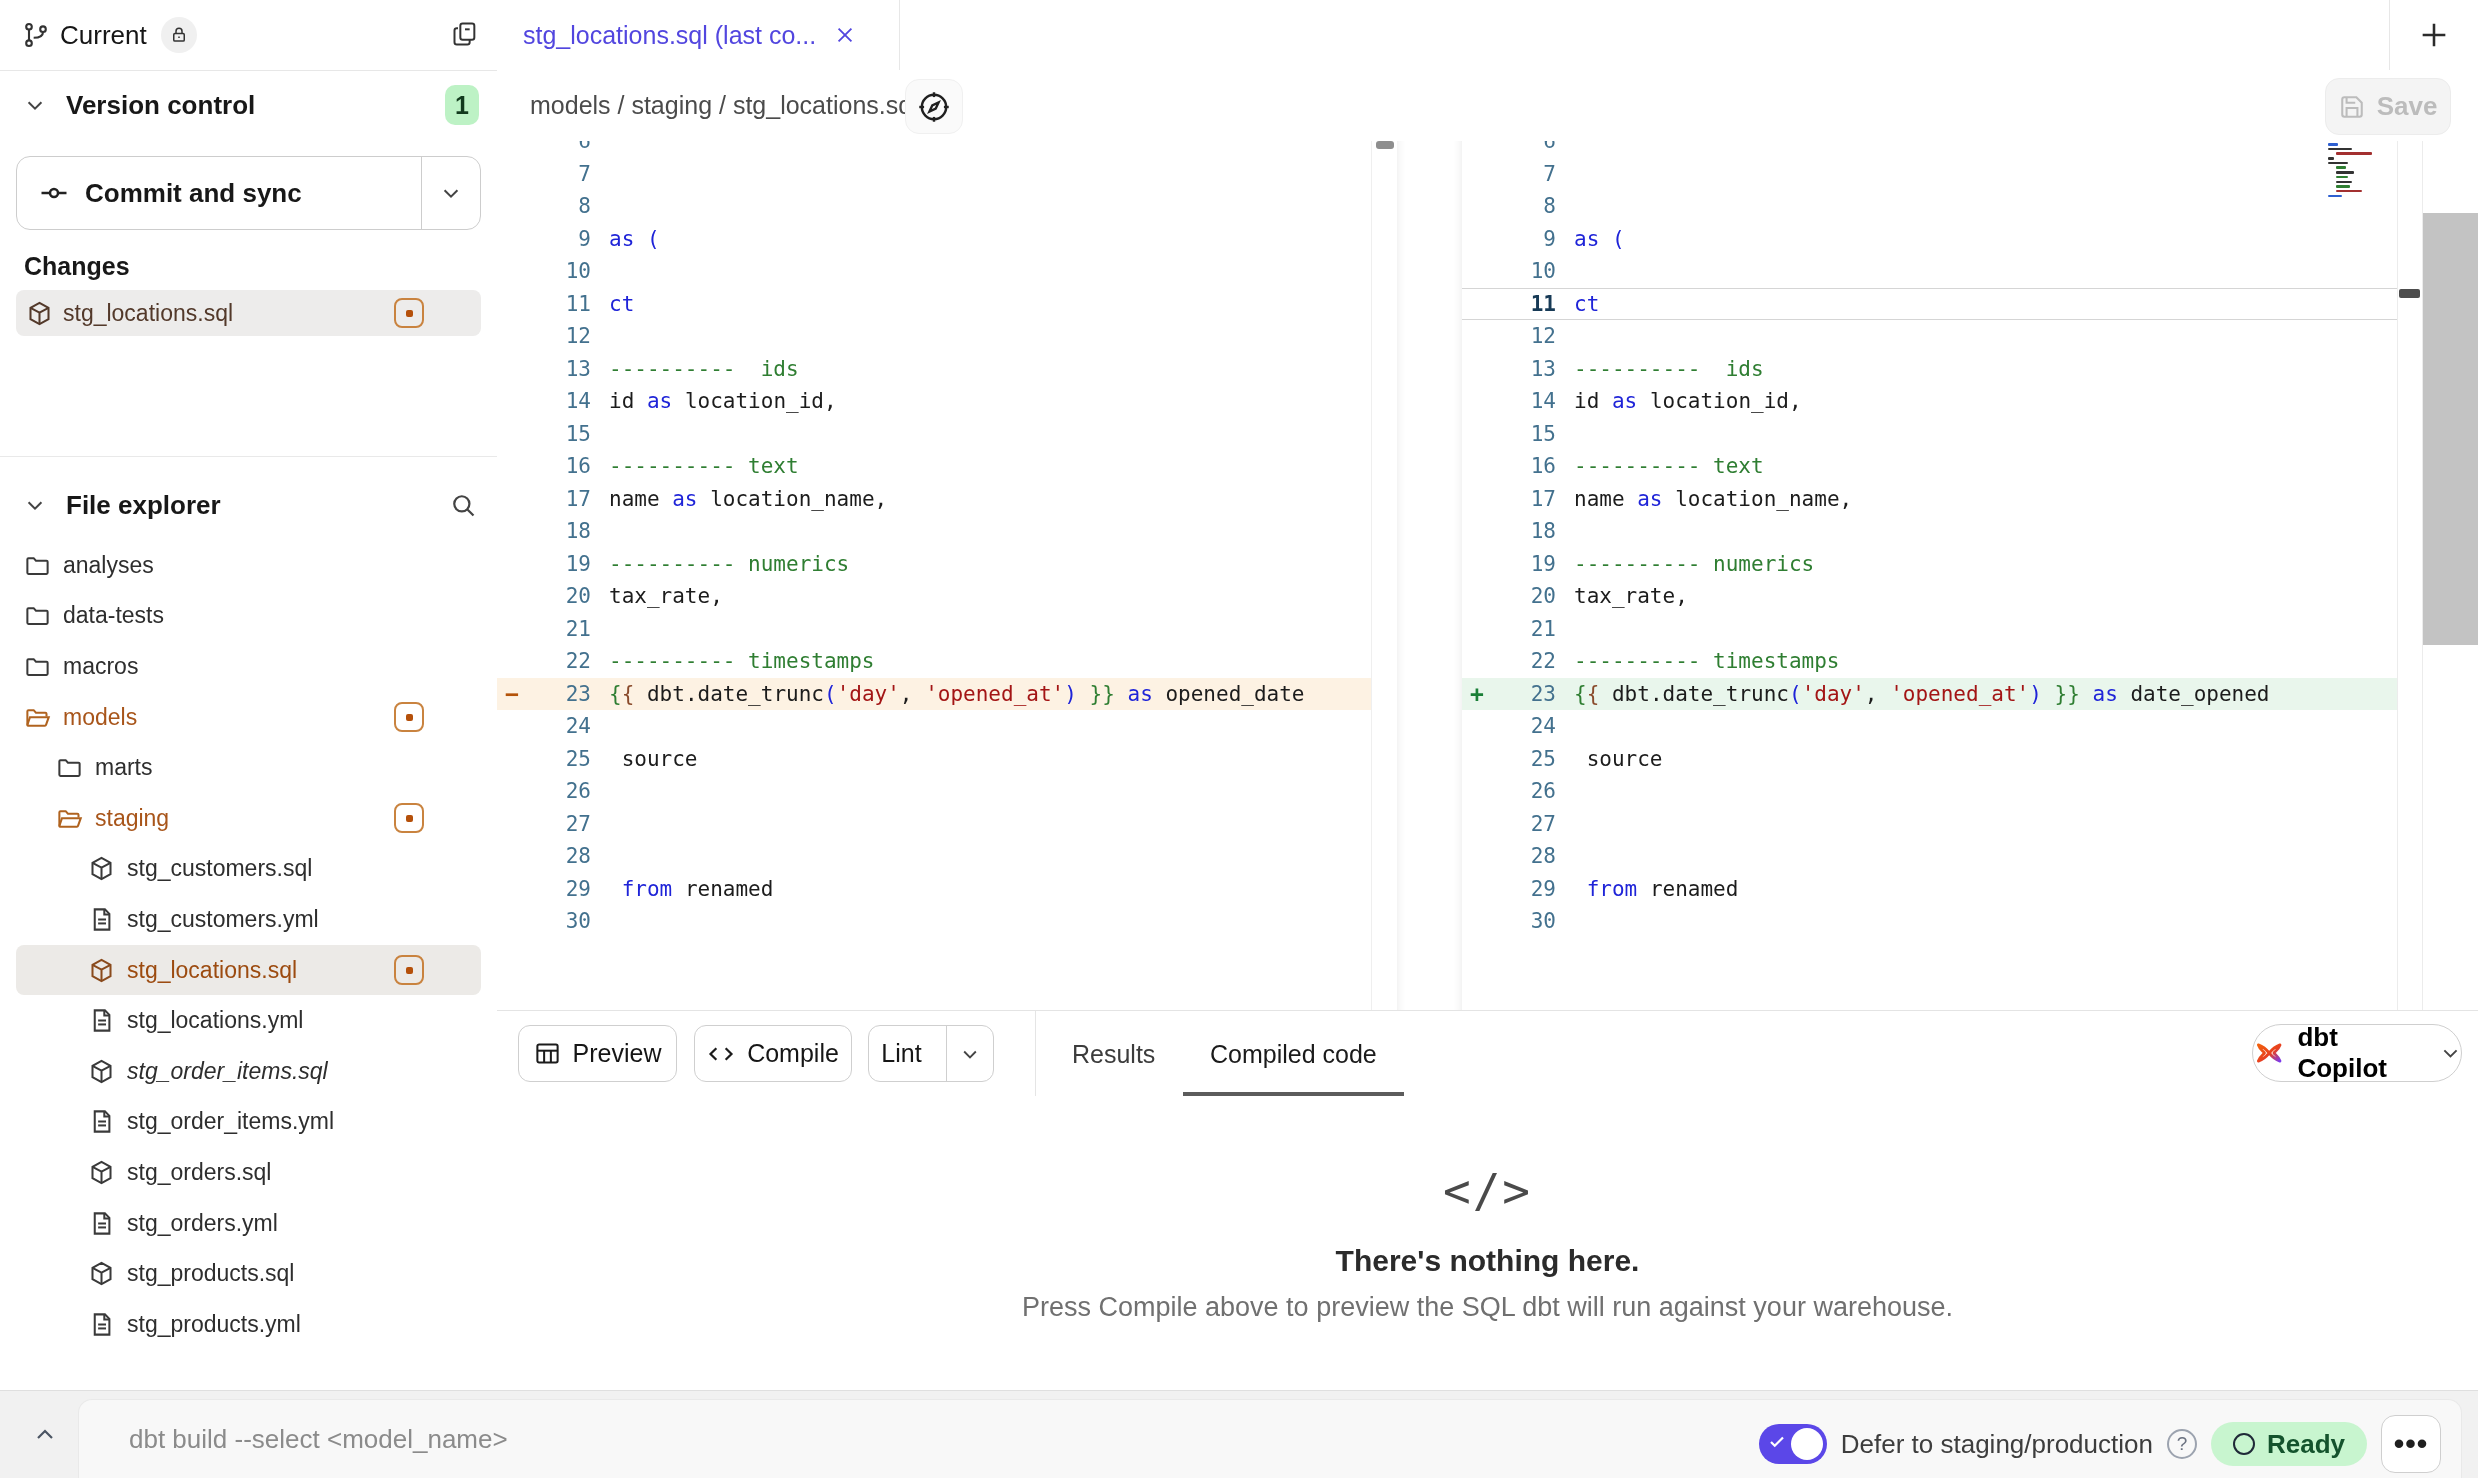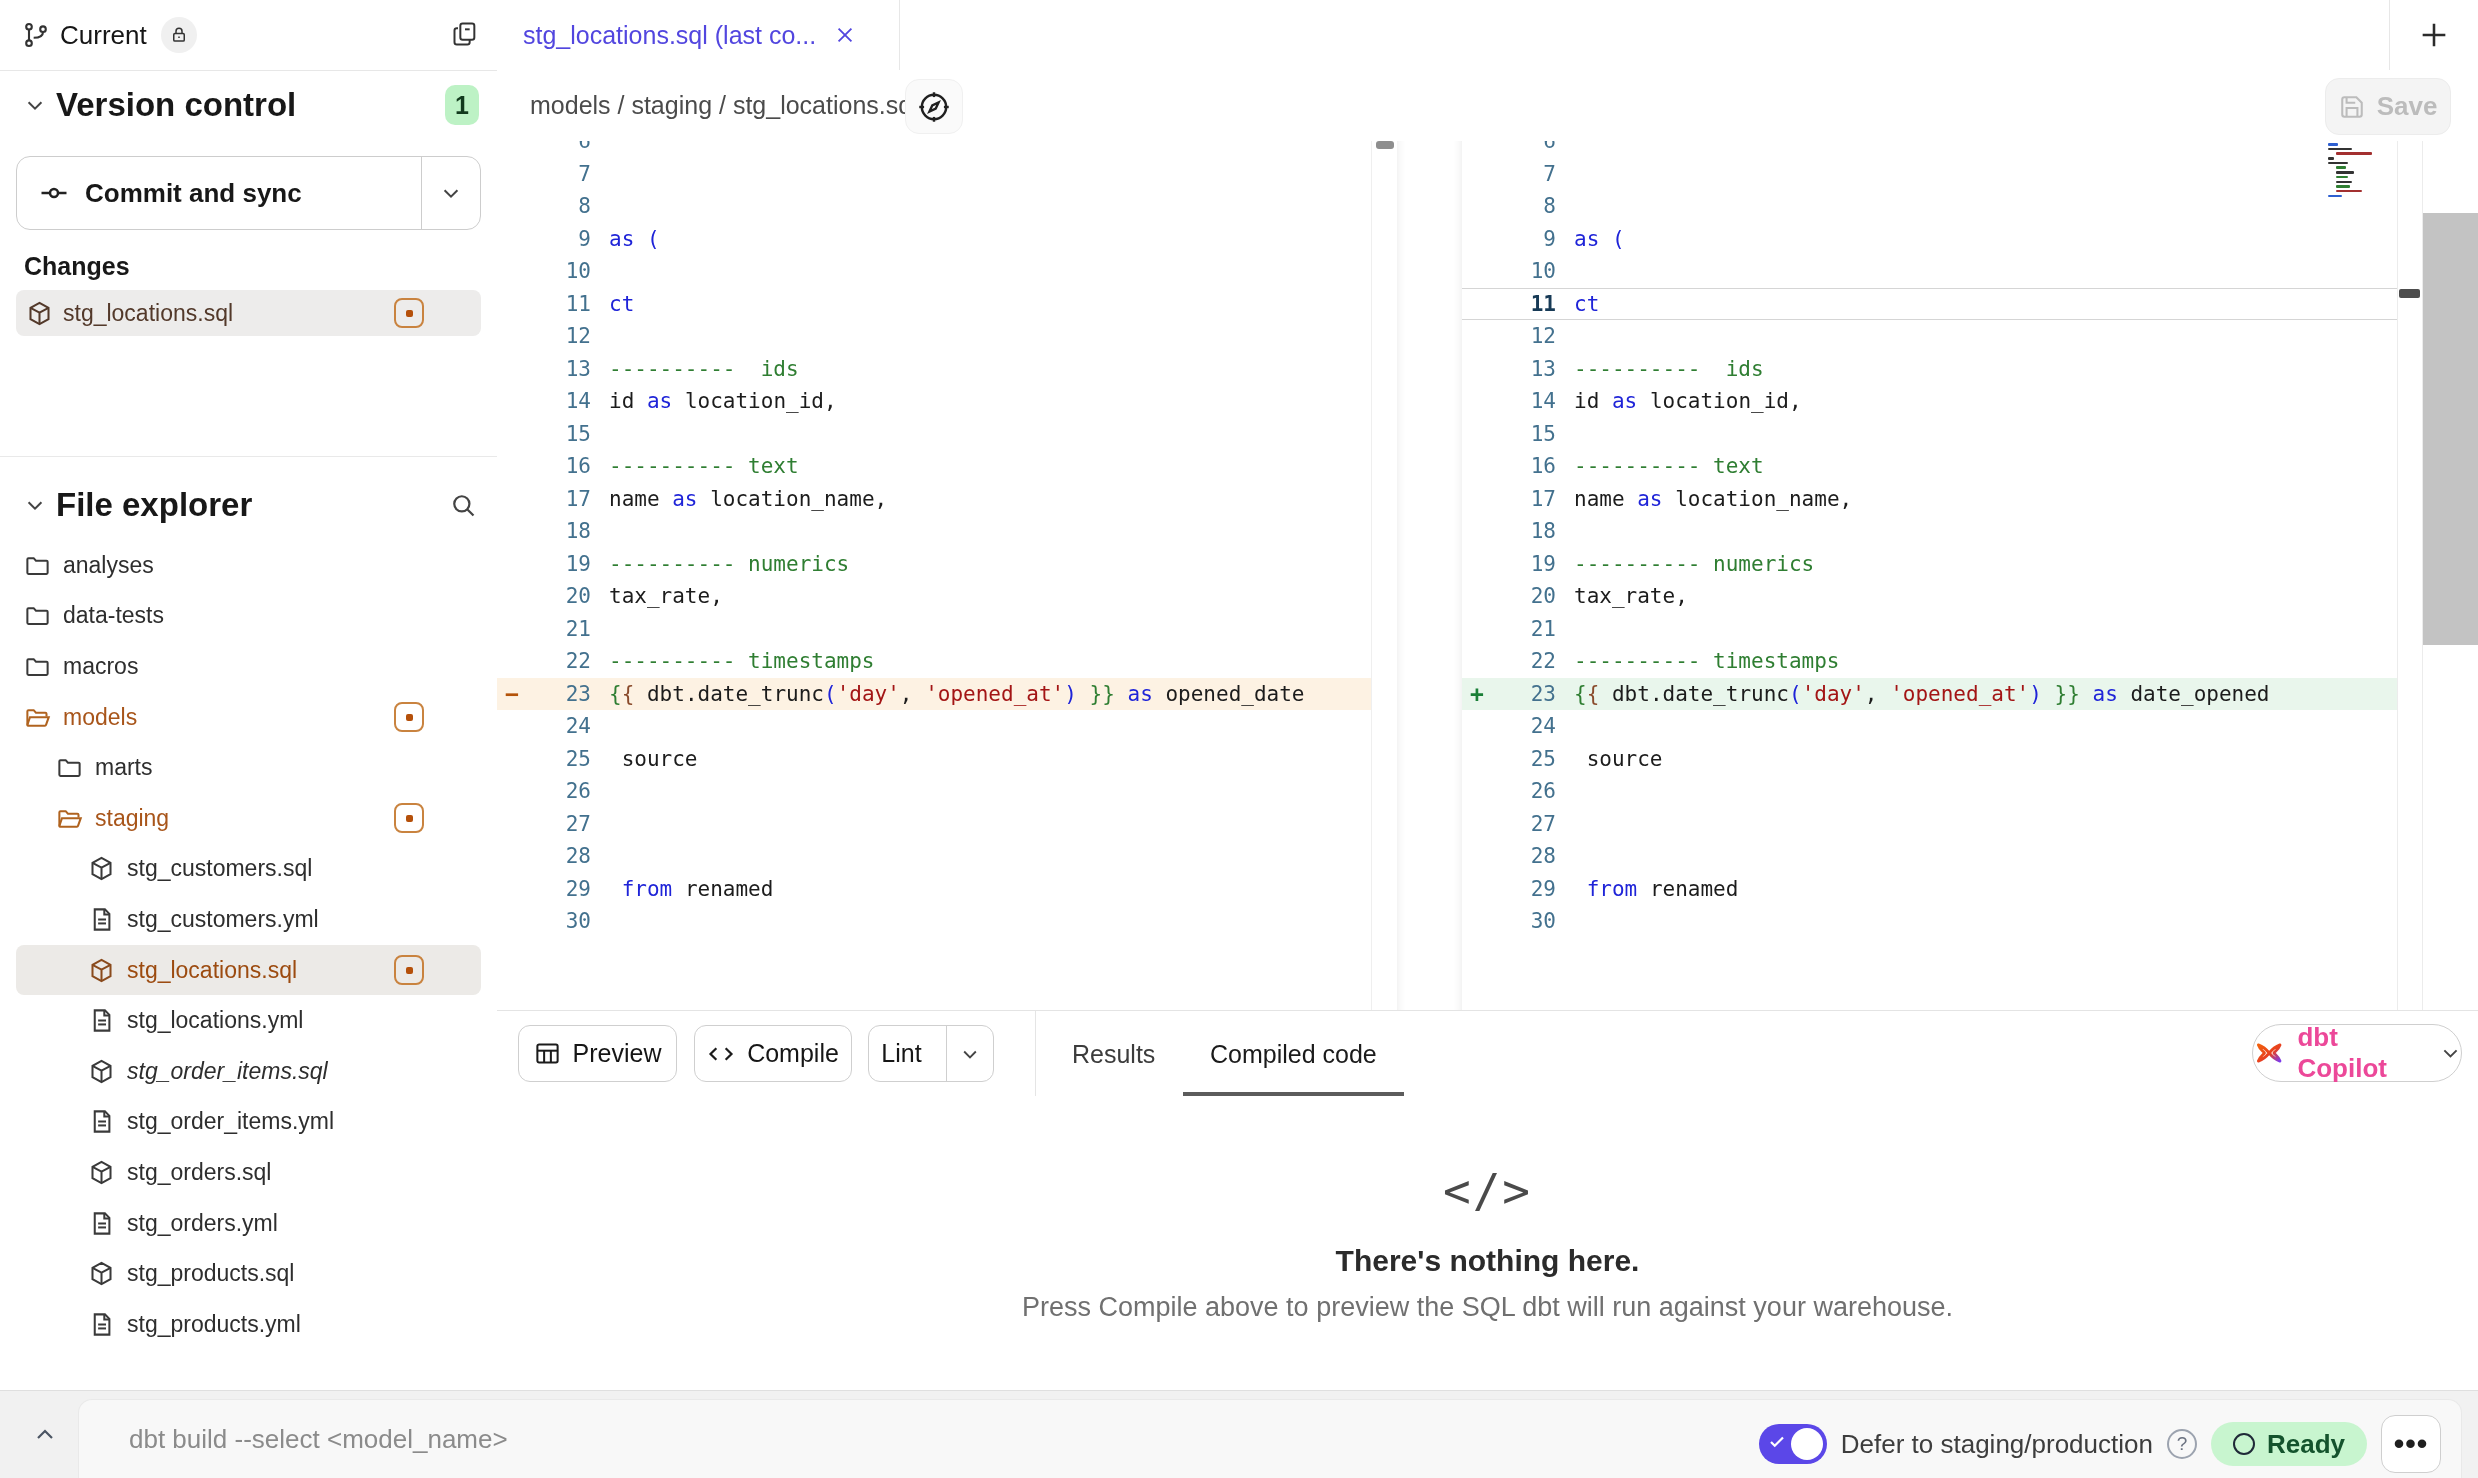--- a/index.html
+++ b/index.html
@@ -7,21 +7,21 @@
   svg{display:block;}
 
   
   #sidebar{position:absolute;left:0;top:0;width:497px;height:1390px;border-right:1px solid #e4e4e4;background:#fff;overflow:hidden;}
   #sb-header{position:absolute;left:0;top:0;right:0;height:70px;border-bottom:1px solid #e7e7e7;display:flex;align-items:center;}
   #sb-header .branch-label{font-size:26px;color:#161616;margin-left:10px;}
   .lock-pill{width:36px;height:36px;border-radius:50%;background:#f0f0f0;display:flex;align-items:center;justify-content:center;margin-left:14px;}
   #copy-btn{position:absolute;right:18px;top:20px;}
 
   .sec-header{position:absolute;left:0;right:0;height:54px;display:flex;align-items:center;}
-  .sec-title{font-size:33px;font-weight:bold;color:#181818;margin-left:10px;}
+  .sec-title{font-size:26px;font-weight:bold;color:#181818;margin-left:20px;}
   .badge-green{margin-left:auto;margin-right:18px;min-width:34px;height:40px;border-radius:10px;background:#bdf2c5;color:#123a1d;font-size:25px;font-weight:bold;display:flex;align-items:center;justify-content:center;}
 
   #commit-btn{position:absolute;left:16px;top:156px;width:463px;height:72px;border:1px solid #cdcdcd;border-radius:14px;background:#fff;display:flex;align-items:stretch;}
   #commit-btn .main{flex:1;display:flex;align-items:center;padding-left:22px;gap:16px;}
   #commit-btn .label{font-size:26px;font-weight:600;color:#181818;}
   #commit-btn .drop{width:58px;border-left:1px solid #cdcdcd;display:flex;align-items:center;justify-content:center;}
 
   #changes-label{position:absolute;left:24px;top:252px;font-size:25px;font-weight:bold;color:#181818;}
   #change-row{position:absolute;left:16px;top:290px;width:465px;height:46px;background:#edeceb;border-radius:8px;display:flex;align-items:center;padding-left:10px;box-sizing:border-box;}
   #change-row .fname{font-size:23px;color:#53392a;margin-left:10px;}
@@ -90,21 +90,21 @@
   #btn-preview{left:21px;width:159px;}
   #btn-compile{left:197px;width:158px;}
   #btn-lint{left:371px;width:126px;padding:0;}
   #btn-lint .lint-label{flex:1;text-align:center;}
   #btn-lint .lint-drop{width:46px;align-self:stretch;border-left:1px solid #cfcfcf;display:flex;align-items:center;justify-content:center;}
   #tb-divider{position:absolute;left:538px;top:0;width:1px;height:86px;background:#e5e5e5;}
   .ttab{position:absolute;top:0;height:86px;display:flex;align-items:center;font-size:25px;color:#3c3c3c;}
   #tab-results{left:575px;}
   #tab-compiled{left:713px;color:#1b1b1b;font-weight:500;}
   #tab-underline{position:absolute;left:686px;bottom:0;width:221px;height:5px;background:#5c5c5c;}
-  #copilot-btn{position:absolute;left:1755px;top:13px;width:210px;height:58px;border:1px solid #cfcfcf;border-radius:29px;background:#fff;display:flex;align-items:center;justify-content:center;gap:12px;font-size:26px;font-weight:600;color:#ec4899;box-sizing:border-box;}
+  #copilot-btn{position:absolute;left:1755px;top:13px;width:210px;height:58px;border:1px solid #cfcfcf;border-radius:29px;background:#fff;display:flex;align-items:center;justify-content:center;gap:12px;font-size:26px;font-weight:600;color:#000000;box-sizing:border-box;}
 
   
   #results{position:absolute;left:497px;top:1096px;width:1981px;height:294px;background:#fff;display:flex;flex-direction:column;align-items:center;justify-content:center;}
   #empty-icon{font-family:"DejaVu Sans Mono",monospace;font-size:46px;color:#4a4a4a;letter-spacing:2px;}
   #empty-title{font-size:30px;font-weight:bold;color:#2b2b2b;margin-top:26px;}
   #empty-sub{font-size:27px;color:#707070;margin-top:14px;}
 
   
   #statusbar{position:absolute;left:0;top:1390px;width:2478px;height:88px;background:#f1f1f1;border-top:1px solid #dfdfdf;box-sizing:border-box;}
   #caret-btn{position:absolute;left:20px;top:0;width:50px;height:88px;display:flex;align-items:center;justify-content:center;}

